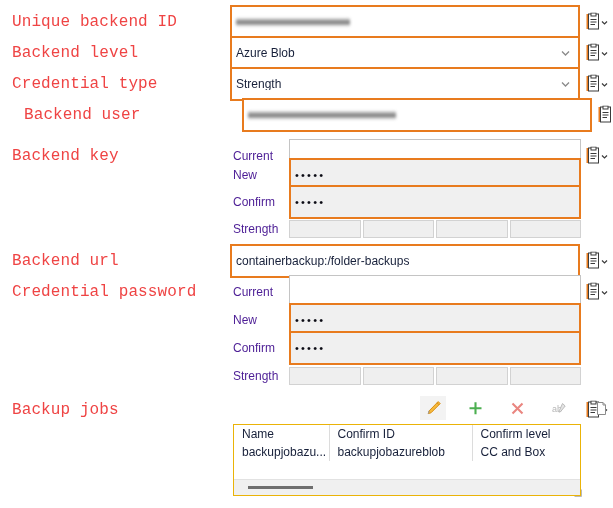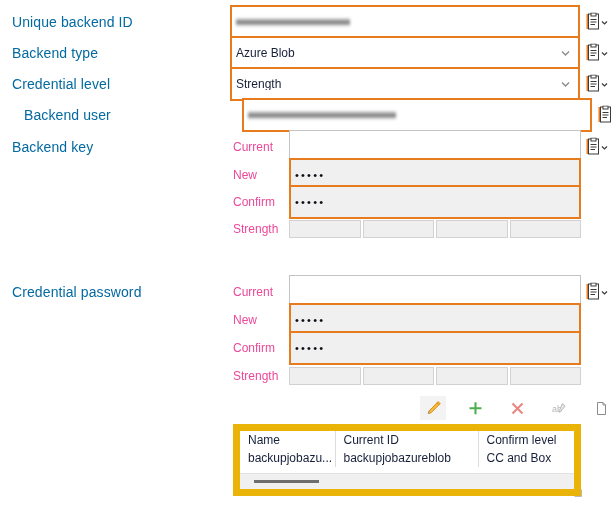--- a/index.html
+++ b/index.html
@@ -28,32 +28,33 @@
     position: absolute;
     left: 0;
     width: 613px;
     height: 28px;
   }
   .label {
     position: absolute;
     left: 12px;
     top: 50%;
     transform: translateY(-50%);
-    font-size: 14px;
-    color: #0369a1;
+    font-size: 16px;
+    color: #ef4444;
     white-space: nowrap;
     letter-spacing: .1px;
+    font-family: Liberation Mono, monospace;
   }
   .sublabel {
     position: absolute;
     left: 233px;
     top: 50%;
     transform: translateY(-50%);
     font-size: 12px;
-    color: #ec4899;
+    color: #4c1d95;
     white-space: nowrap;
   }
 
   
   .field {
     position: absolute;
     box-sizing: border-box;
     height: 34px;
     top: 50%;
     transform: translateY(-50%);
@@ -174,21 +175,21 @@
   .tbtn.hl { background: #f3f3f3; }
 
   
   .grid {
     position: absolute;
     left: 233px;
     top: 424px;
     width: 348px;
     height: 72px;
     box-sizing: border-box;
-    border: 7px solid #eab308;
+    border: 1px solid #eab308;
     background: #ffffff;
     overflow: hidden;
   }
   .grid table {
     border-collapse: collapse;
     width: 100%;
     table-layout: fixed;
   }
   .grid th, .grid td {
     text-align: left;
@@ -249,21 +250,21 @@
         <line x1="4.5" y1="9.5" x2="10.5" y2="9.5" stroke="#3b3b3b" stroke-width="1"></line>
         <line x1="4.5" y1="12" x2="9" y2="12" stroke="#3b3b3b" stroke-width="1"></line>
       </svg>
       <svg class="cd" viewBox="0 0 7 6">
         <path d="M1 2 L3.5 4.5 L6 2" fill="none" stroke="#3b3b3b" stroke-width="1.2"></path>
       </svg>
     </div>
   </div>
 
   <div class="row" style="top:39px;">
-    <span class="label">Backend type</span>
+    <span class="label">Backend level</span>
     <div class="field wide focus">
       <span class="txt">Azure Blob</span>
       <span class="chev">
         <svg width="13" height="13" viewBox="0 0 13 13">
           <path d="M3 5 L6.5 8.5 L10 5" fill="none" stroke="#8a8a8a" stroke-width="1.3"></path>
         </svg>
       </span>
     </div>
     <div class="clip">
       <svg class="cb" width="15" height="18" viewBox="0 0 15 18">
@@ -274,21 +275,21 @@
         <line x1="4.5" y1="9.5" x2="10.5" y2="9.5" stroke="#3b3b3b" stroke-width="1"></line>
         <line x1="4.5" y1="12" x2="9" y2="12" stroke="#3b3b3b" stroke-width="1"></line>
       </svg>
       <svg class="cd" viewBox="0 0 7 6">
         <path d="M1 2 L3.5 4.5 L6 2" fill="none" stroke="#3b3b3b" stroke-width="1.2"></path>
       </svg>
     </div>
   </div>
 
   <div class="row" style="top:70px;">
-    <span class="label">Credential level</span>
+    <span class="label">Credential type</span>
     <div class="field wide focus">
       <span class="txt">Strength</span>
       <span class="chev">
         <svg width="13" height="13" viewBox="0 0 13 13">
           <path d="M3 5 L6.5 8.5 L10 5" fill="none" stroke="#8a8a8a" stroke-width="1.3"></path>
         </svg>
       </span>
     </div>
     <div class="clip">
       <svg class="cb" width="15" height="18" viewBox="0 0 15 18">
@@ -318,21 +319,21 @@
         <line x1="4.5" y1="7" x2="10.5" y2="7" stroke="#3b3b3b" stroke-width="1"></line>
         <line x1="4.5" y1="9.5" x2="10.5" y2="9.5" stroke="#3b3b3b" stroke-width="1"></line>
         <line x1="4.5" y1="12" x2="9" y2="12" stroke="#3b3b3b" stroke-width="1"></line>
       </svg>
       <svg class="cd" viewBox="0 0 7 6">
         <path d="M1 2 L3.5 4.5 L6 2" fill="none" stroke="#3b3b3b" stroke-width="1.2"></path>
       </svg>
     </div>
   </div>
 
-  <div class="row" style="top:133px;">
+  <div class="row" style="top:142px;">
     <span class="label">Backend key</span>
     <span class="sublabel">Current</span>
     <div class="field short plain">
       <span class="txt dots"></span>
     </div>
     <div class="clip">
       <svg class="cb" width="15" height="18" viewBox="0 0 15 18">
         <rect x="0.5" y="1.5" width="2" height="15" fill="#e87b1e"></rect>
         <rect x="2.5" y="1.5" width="10" height="15" fill="#ffffff" stroke="#3b3b3b" stroke-width="1"></rect>
         <rect x="5" y="0.5" width="5" height="3" fill="#ffffff" stroke="#3b3b3b" stroke-width="1"></rect>
@@ -363,20 +364,39 @@
   <div class="row" style="top:215px;">
     <span class="sublabel">Strength</span>
     <div class="strength">
       <div class="seg"></div>
       <div class="seg"></div>
       <div class="seg"></div>
       <div class="seg"></div>
     </div>
   </div>
 
+  <div class="row" style="top:247px;">
+    <span class="label">Backend url</span>
+    <div class="field wide focus">
+      <span class="txt">containerbackup:/folder-backups</span>
+    </div>
+    <div class="clip">
+      <svg class="cb" width="15" height="18" viewBox="0 0 15 18">
+        <rect x="0.5" y="1.5" width="2" height="15" fill="#e87b1e"></rect>
+        <rect x="2.5" y="1.5" width="10" height="15" fill="#ffffff" stroke="#3b3b3b" stroke-width="1"></rect>
+        <rect x="5" y="0.5" width="5" height="3" fill="#ffffff" stroke="#3b3b3b" stroke-width="1"></rect>
+        <line x1="4.5" y1="7" x2="10.5" y2="7" stroke="#3b3b3b" stroke-width="1"></line>
+        <line x1="4.5" y1="9.5" x2="10.5" y2="9.5" stroke="#3b3b3b" stroke-width="1"></line>
+        <line x1="4.5" y1="12" x2="9" y2="12" stroke="#3b3b3b" stroke-width="1"></line>
+      </svg>
+      <svg class="cd" viewBox="0 0 7 6">
+        <path d="M1 2 L3.5 4.5 L6 2" fill="none" stroke="#3b3b3b" stroke-width="1.2"></path>
+      </svg>
+    </div>
+  </div>
 
   <div class="row" style="top:278px;">
     <span class="label">Credential password</span>
     <span class="sublabel">Current</span>
     <div class="field short plain">
       <span class="txt dots"></span>
     </div>
     <div class="clip">
       <svg class="cb" width="15" height="18" viewBox="0 0 15 18">
         <rect x="0.5" y="1.5" width="2" height="15" fill="#e87b1e"></rect>
@@ -409,20 +429,36 @@
   <div class="row" style="top:362px;">
     <span class="sublabel">Strength</span>
     <div class="strength">
       <div class="seg"></div>
       <div class="seg"></div>
       <div class="seg"></div>
       <div class="seg"></div>
     </div>
   </div>
 
+  <div class="row" style="top:396px;">
+    <span class="label">Backup jobs</span>
+    <div class="clip">
+      <svg class="cb" width="15" height="18" viewBox="0 0 15 18">
+        <rect x="0.5" y="1.5" width="2" height="15" fill="#e87b1e"></rect>
+        <rect x="2.5" y="1.5" width="10" height="15" fill="#ffffff" stroke="#3b3b3b" stroke-width="1"></rect>
+        <rect x="5" y="0.5" width="5" height="3" fill="#ffffff" stroke="#3b3b3b" stroke-width="1"></rect>
+        <line x1="4.5" y1="7" x2="10.5" y2="7" stroke="#3b3b3b" stroke-width="1"></line>
+        <line x1="4.5" y1="9.5" x2="10.5" y2="9.5" stroke="#3b3b3b" stroke-width="1"></line>
+        <line x1="4.5" y1="12" x2="9" y2="12" stroke="#3b3b3b" stroke-width="1"></line>
+      </svg>
+      <svg class="cd" viewBox="0 0 7 6">
+        <path d="M1 2 L3.5 4.5 L6 2" fill="none" stroke="#3b3b3b" stroke-width="1.2"></path>
+      </svg>
+    </div>
+  </div>
 
   <div class="toolbar">
 
     <div class="tbtn hl">
       <svg width="17" height="17" viewBox="0 0 17 17">
         <path d="M13.2 1.6 L15.2 3.6 L6.0 12.8 L3.3 13.6 L4.1 10.9 Z" fill="#f6b93b" stroke="#d98f16" stroke-width="1"></path>
         <path d="M12.0 2.8 L14.0 4.8" stroke="#d98f16" stroke-width="1"></path>
         <path d="M3.3 13.6 L4.1 10.9" stroke="#9c9c9c" stroke-width="1"></path>
       </svg>
     </div>
@@ -469,21 +505,21 @@
   <div class="grid">
     <table>
       <colgroup>
           <col class="c1">
           <col class="c2">
           <col class="c3">
         </colgroup>
       <thead>
         <tr>
           <th>Name</th>
-          <th>Current ID</th>
+          <th>Confirm ID</th>
           <th>Confirm level</th>
         </tr>
       </thead>
       <tbody>
         <tr>
           <td>backupjobazu...</td>
           <td>backupjobazureblob</td>
           <td>CC and Box</td>
         </tr>
       </tbody>

